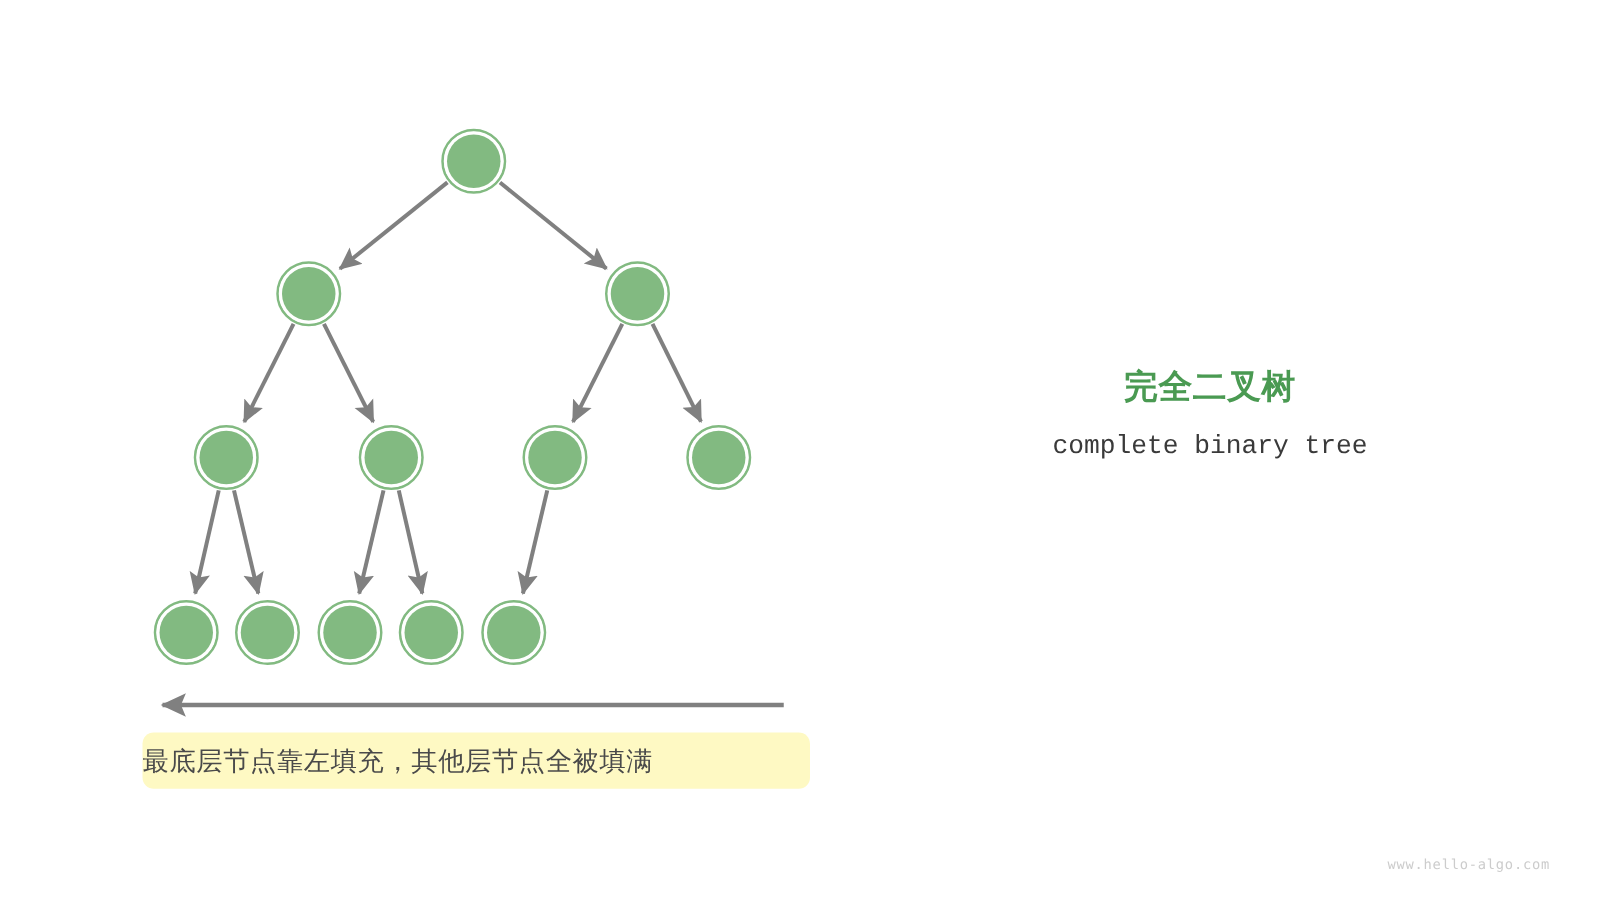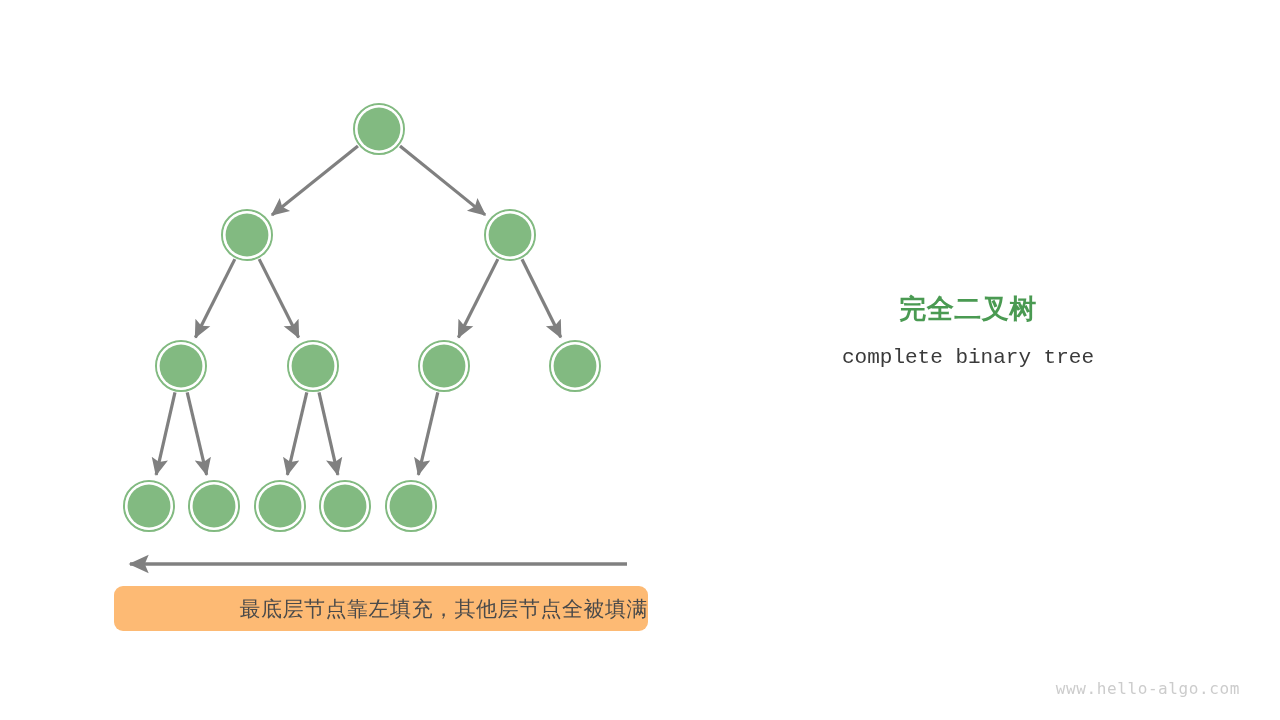--- a/index.html
+++ b/index.html
@@ -53,39 +53,39 @@
     margin-top: 18px;
     letter-spacing: 0px;
   }
   .caption-box {
     position: absolute;
     left: 114px;
     top: 586px;
     width: 534px;
     height: 45px;
     box-sizing: border-box;
-    background: #fdba74;
+    background: #fef9c3;
     border-radius: 9px;
     display: flex;
     align-items: center;
-    justify-content: flex-end;
+    justify-content: flex-start;
   }
   .caption-text {
     font-family: "Liberation Sans", sans-serif;
     font-size: 21px;
     color: #4a4a4a;
     letter-spacing: 0.5px;
     white-space: nowrap;
   }
   .watermark {
     position: absolute;
     right: 40px;
     bottom: 22px;
     font-family: "DejaVu Sans Mono", "Liberation Mono", monospace;
-    font-size: 16px;
+    font-size: 11px;
     color: #cccccc;
     letter-spacing: 0.6px;
   }
 </style>
 </head>
 <body>
 
 <div id="stage">
 
   <svg id="tree-canvas" viewBox="0 0 1280 720" xmlns="http://www.w3.org/2000/svg">

